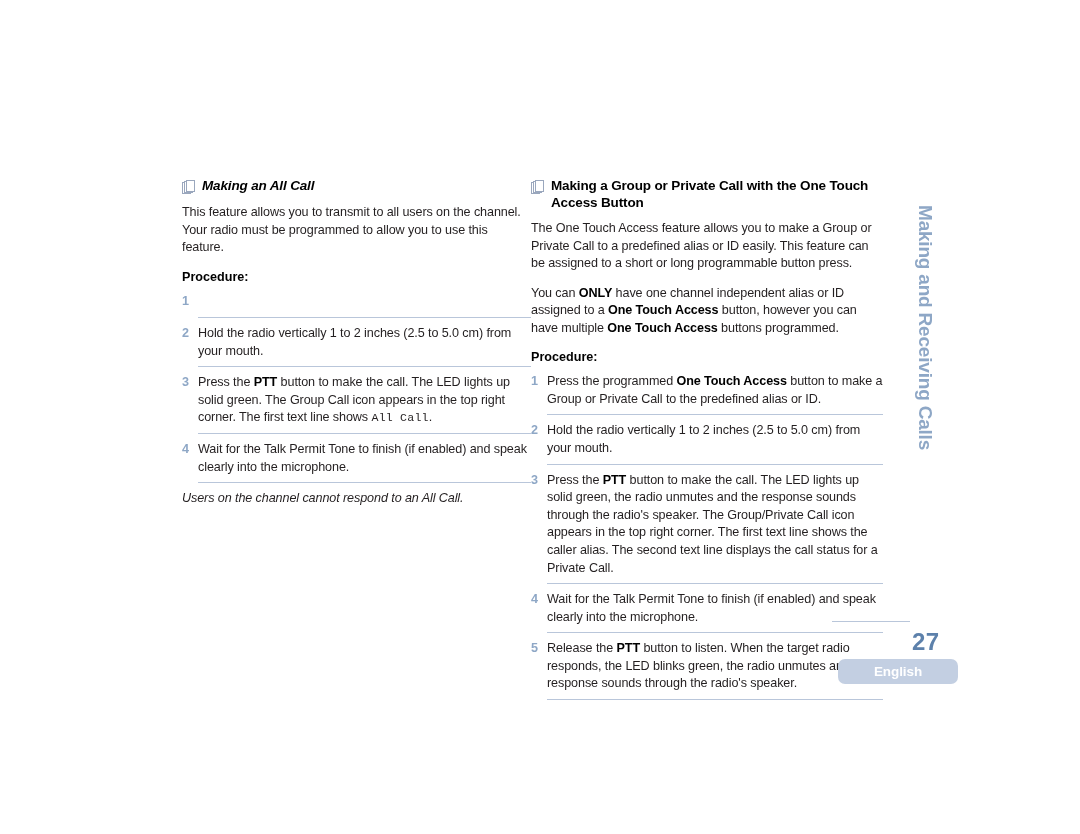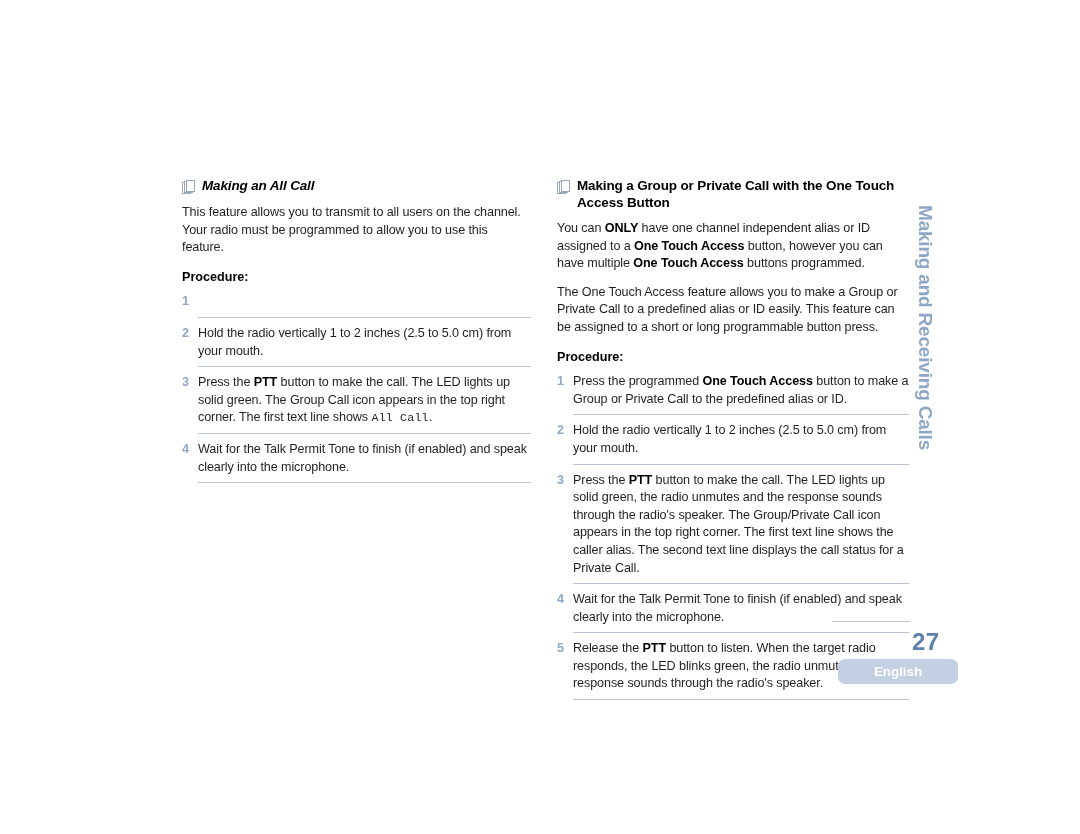--- a/index.html
+++ b/index.html
@@ -20,21 +20,21 @@
     position: absolute;
     inset: 0;
   }
 
   
   .col {
     position: absolute;
     top: 178px;
   }
   .col-left  { left: 182px; width: 349px; }
-  .col-right { left: 557px; width: 352px; }
+  .col-right { left: 531px; width: 352px; }
 
   
   .sec-head {
     display: flex;
     align-items: flex-start;
     gap: 7px;
     margin-bottom: 9px;
   }
   .doc-icon {
     flex: 0 0 auto;
@@ -220,36 +220,37 @@
       <div class="step">
         <span class="num">3</span>
         <span class="txt"><span>Press the </span><b>PTT</b><span> button to make the call. The LED lights up solid green. The Group Call icon appears in the top right corner. The first text line shows </span><span class="mono">All Call</span><span>.</span></span>
       </div>
       <div class="step">
         <span class="num">4</span>
         <span class="txt"><span>Wait for the Talk Permit Tone to finish (if enabled) and speak clearly into the microphone.</span></span>
       </div>
     </div>
 
+    <p class="note">Users on the channel cannot respond to an All Call.</p>
   </div>
 
   <div class="col col-right">
 
     <div class="sec-head">
       <span class="doc-icon">
         <i class="b1"></i>
           <i class="b2"></i>
           <i class="b3"></i>
       </span>
       <span class="sec-title">Making a Group or Private Call with the One Touch Access Button</span>
     </div>
 
+    <p class="para">The One Touch Access feature allows you to make a Group or Private Call to a predefined alias or ID easily. This feature can be assigned to a short or long programmable button press.</p>
+
     <p class="para tight"><span>You can </span><b>ONLY</b><span> have one channel independent alias or ID assigned to a </span><b>One Touch Access</b><span> button, however you can have multiple </span><b>One Touch Access</b><span> buttons programmed.</span></p>
-
-    <p class="para">The One Touch Access feature allows you to make a Group or Private Call to a predefined alias or ID easily. This feature can be assigned to a short or long programmable button press.</p>
 
     <p class="procedure-label">Procedure:</p>
 
     <div class="steps">
       <div class="step">
         <span class="num">1</span>
         <span class="txt"><span>Press the programmed </span><b>One Touch Access</b><span> button to make a Group or Private Call to the predefined alias or ID.</span></span>
       </div>
       <div class="step">
         <span class="num">2</span>

